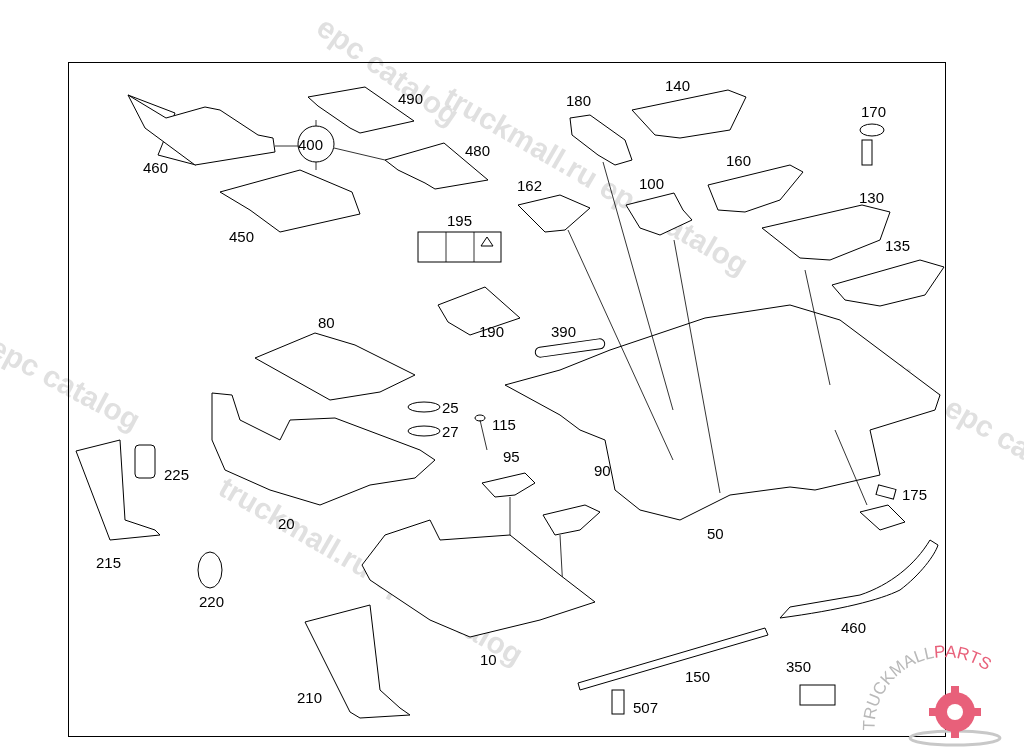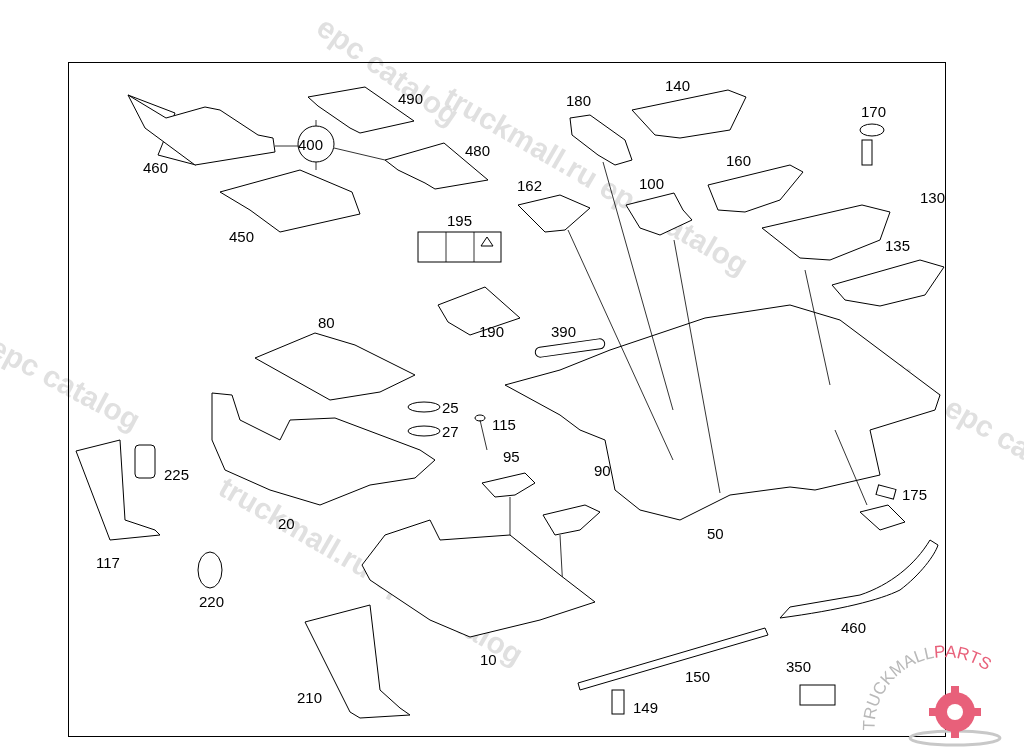--- a/index.html
+++ b/index.html
@@ -127,41 +127,41 @@
 <span class="lbl" style="left:298px;top:137px">400</span>
 <span class="lbl" style="left:465px;top:143px">480</span>
 <span class="lbl" style="left:229px;top:229px">450</span>
 <span class="lbl" style="left:447px;top:213px">195</span>
 <span class="lbl" style="left:566px;top:93px">180</span>
 <span class="lbl" style="left:665px;top:78px">140</span>
 <span class="lbl" style="left:861px;top:104px">170</span>
 <span class="lbl" style="left:726px;top:153px">160</span>
 <span class="lbl" style="left:517px;top:178px">162</span>
 <span class="lbl" style="left:639px;top:176px">100</span>
-<span class="lbl" style="left:920px;top:190px">130</span>
+<span class="lbl" style="left:859px;top:190px">130</span>
 <span class="lbl" style="left:885px;top:238px">135</span>
 <span class="lbl" style="left:318px;top:315px">80</span>
 <span class="lbl" style="left:479px;top:324px">190</span>
 <span class="lbl" style="left:551px;top:324px">390</span>
 <span class="lbl" style="left:442px;top:400px">25</span>
 <span class="lbl" style="left:442px;top:424px">27</span>
 <span class="lbl" style="left:492px;top:417px">115</span>
 <span class="lbl" style="left:503px;top:449px">95</span>
 <span class="lbl" style="left:594px;top:463px">90</span>
 <span class="lbl" style="left:164px;top:467px">225</span>
 <span class="lbl" style="left:278px;top:516px">20</span>
-<span class="lbl" style="left:96px;top:555px">117</span>
+<span class="lbl" style="left:96px;top:555px">215</span>
 <span class="lbl" style="left:199px;top:594px">220</span>
 <span class="lbl" style="left:707px;top:526px">50</span>
 <span class="lbl" style="left:902px;top:487px">175</span>
 <span class="lbl" style="left:480px;top:652px">10</span>
 <span class="lbl" style="left:841px;top:620px">460</span>
 <span class="lbl" style="left:685px;top:669px">150</span>
 <span class="lbl" style="left:786px;top:659px">350</span>
-<span class="lbl" style="left:633px;top:700px">149</span>
+<span class="lbl" style="left:633px;top:700px">507</span>
 <span class="lbl" style="left:297px;top:690px">210</span>
 
 <div id="logo">
   <svg width="169" height="110" viewBox="0 0 169 110">
     <defs>
       <path id="arc" d="M20,95 A70,70 0 0 1 160,80"></path>
     </defs>
     <ellipse cx="100" cy="98" rx="45" ry="7" fill="none" stroke="#c8c8c8" stroke-width="3"></ellipse>
     <g>
       <circle cx="100" cy="72" r="20" fill="#e8607a"></circle>

